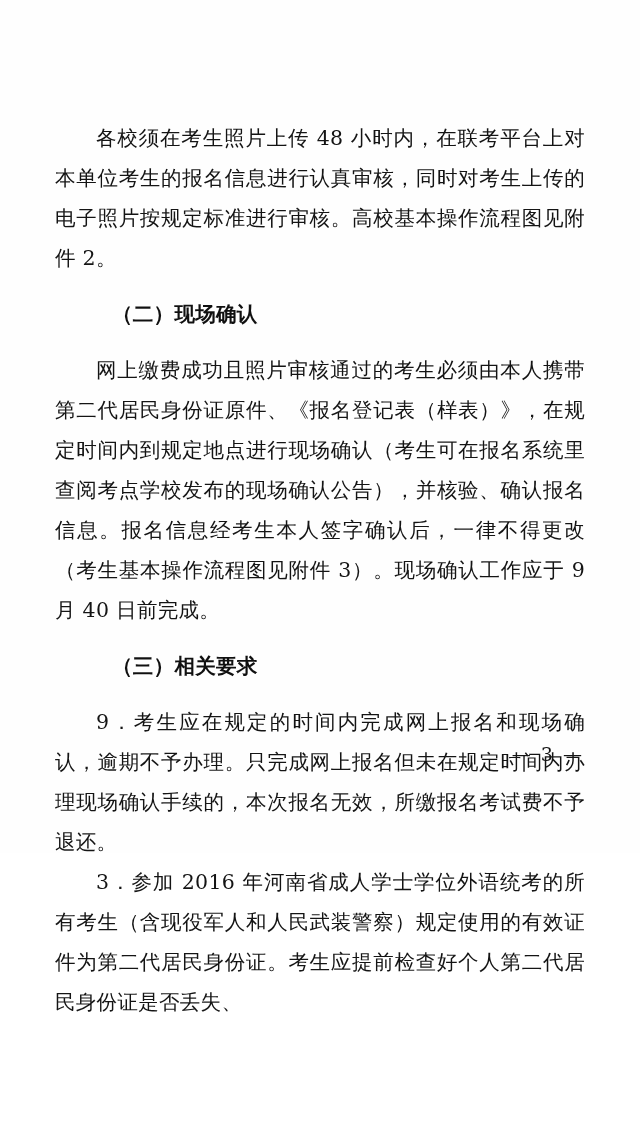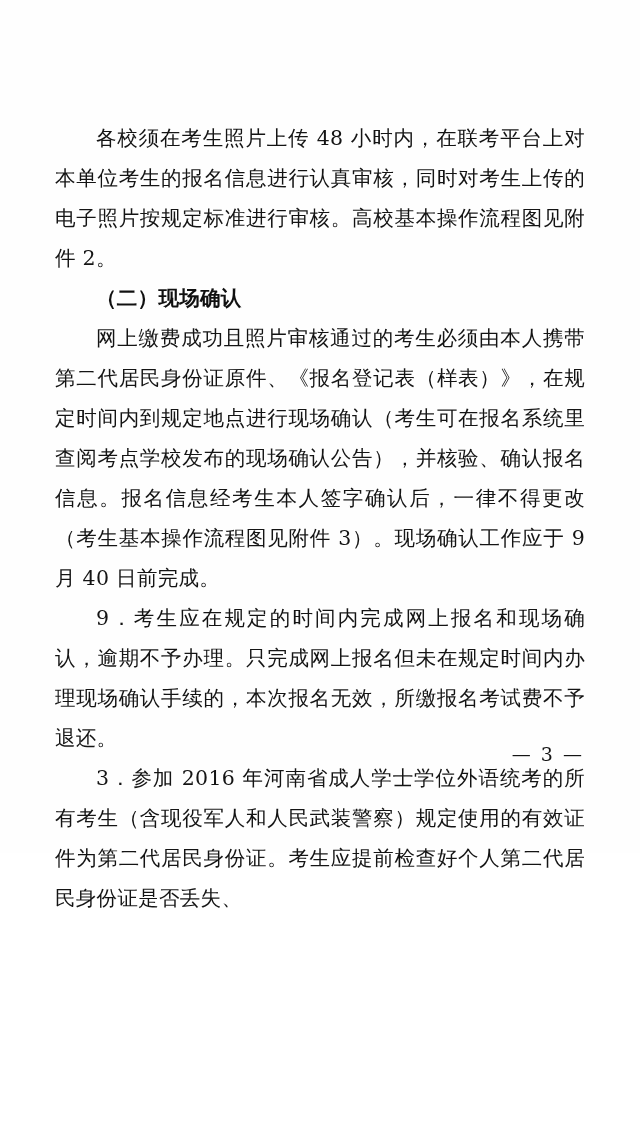--- a/index.html
+++ b/index.html
@@ -38,21 +38,21 @@
     color: #141414;
   }
   .body-para {
     text-indent: 2em;
   }
   .heading {
     font-size: 20.5px;
     line-height: 40px;
     font-weight: bold;
     text-indent: 2em;
-    margin: 0;
+    margin: 16px;
     color: #101010;
   }
   .page-number {
     position: absolute;
     right: 56px;
     bottom: 88px;
     font-size: 19px;
     letter-spacing: 2px;
     color: #141414;
     font-family: "DejaVu Serif", "Liberation Serif", serif;
@@ -63,20 +63,21 @@
 
 <div class="page">
   <div class="content">
 
     <p class="body-para">各校须在考生照片上传 48 小时内，在联考平台上对本单位考生的报名信息进行认真审核，同时对考生上传的电子照片按规定标准进行审核。高校基本操作流程图见附件 2。</p>
 
     <p class="heading">（二）现场确认</p>
 
     <p class="body-para">网上缴费成功且照片审核通过的考生必须由本人携带第二代居民身份证原件、《报名登记表（样表）》，在规定时间内到规定地点进行现场确认（考生可在报名系统里查阅考点学校发布的现场确认公告），并核验、确认报名信息。报名信息经考生本人签字确认后，一律不得更改（考生基本操作流程图见附件 3）。现场确认工作应于 9 月 40 日前完成。</p>
 
+    <p class="heading">（三）相关要求</p>
 
     <p class="body-para">9．考生应在规定的时间内完成网上报名和现场确认，逾期不予办理。只完成网上报名但未在规定时间内办理现场确认手续的，本次报名无效，所缴报名考试费不予退还。</p>
 
 
     <p class="body-para">3．参加 2016 年河南省成人学士学位外语统考的所有考生（含现役军人和人民武装警察）规定使用的有效证件为第二代居民身份证。考生应提前检查好个人第二代居民身份证是否丢失、</p>
 
   </div>
 
   <div class="page-number">— 3 —</div>
 </div>

